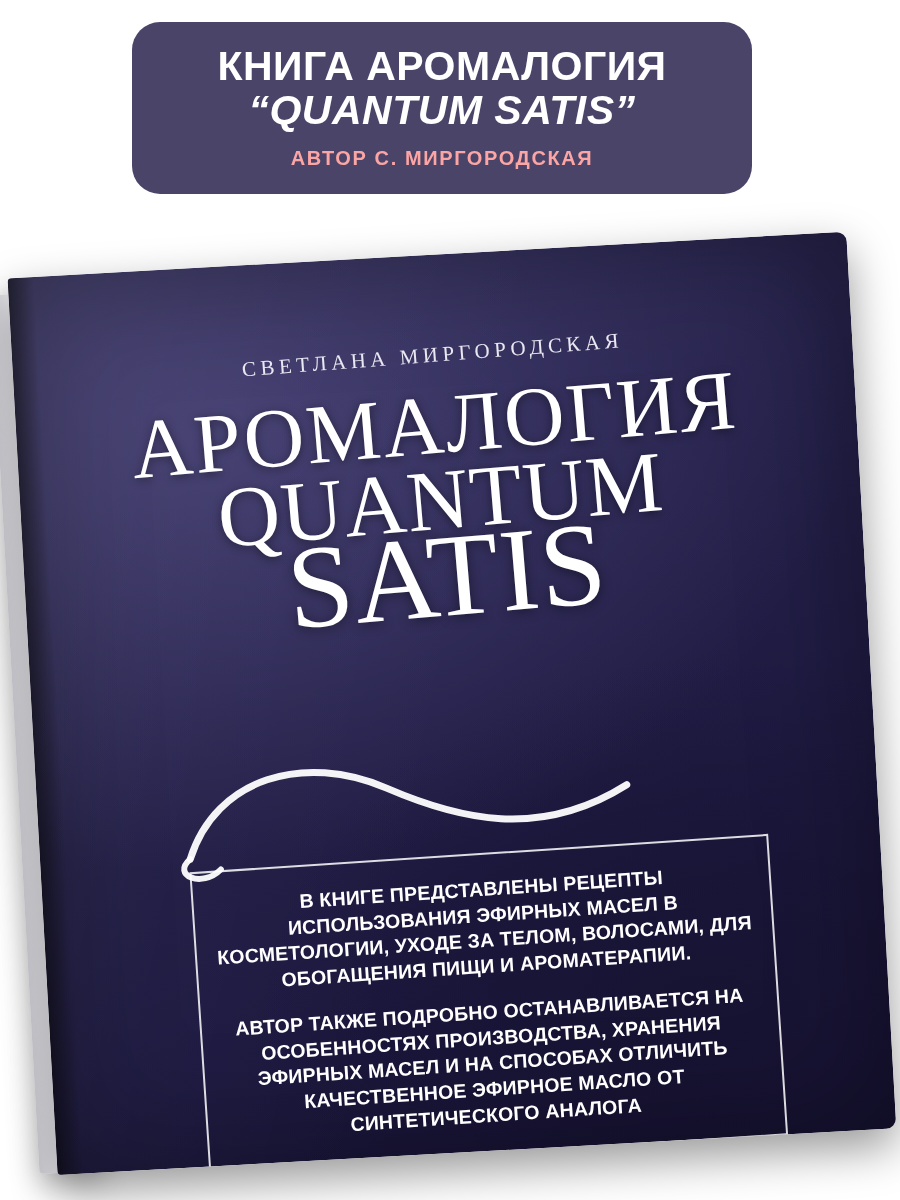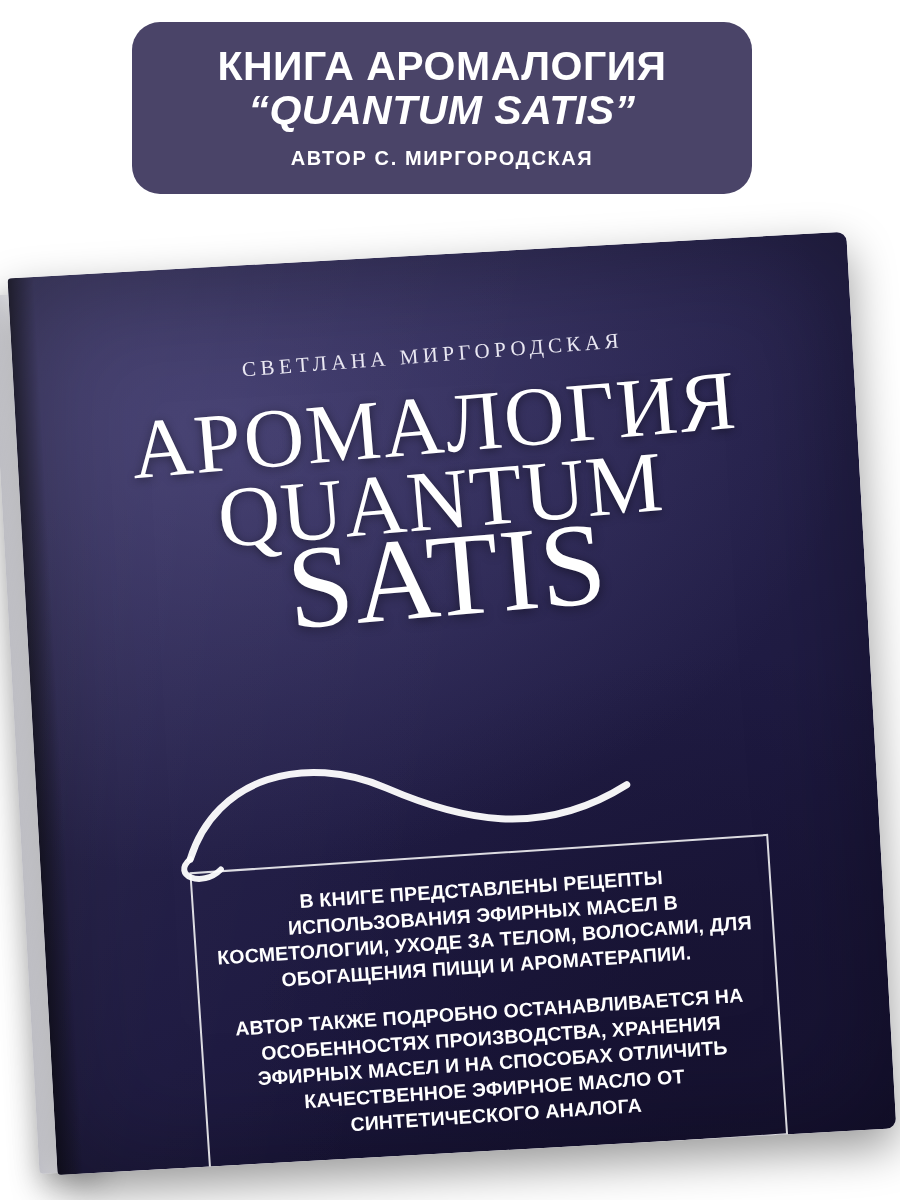--- a/index.html
+++ b/index.html
@@ -42,21 +42,21 @@
     line-height: 1.08;
     letter-spacing: 0.5px;
     text-transform: uppercase;
   }
   .banner-title .line2 {
     display: block;
     font-style: italic;
   }
   .banner-sub {
     margin-top: 14px;
-    color: #ffffff;
+    color: #fca5a5;
     font-size: 20px;
     font-weight: bold;
     letter-spacing: 1.6px;
     text-transform: uppercase;
   }
 
   
   .book-wrap {
     position: absolute;
     left: -30px;

